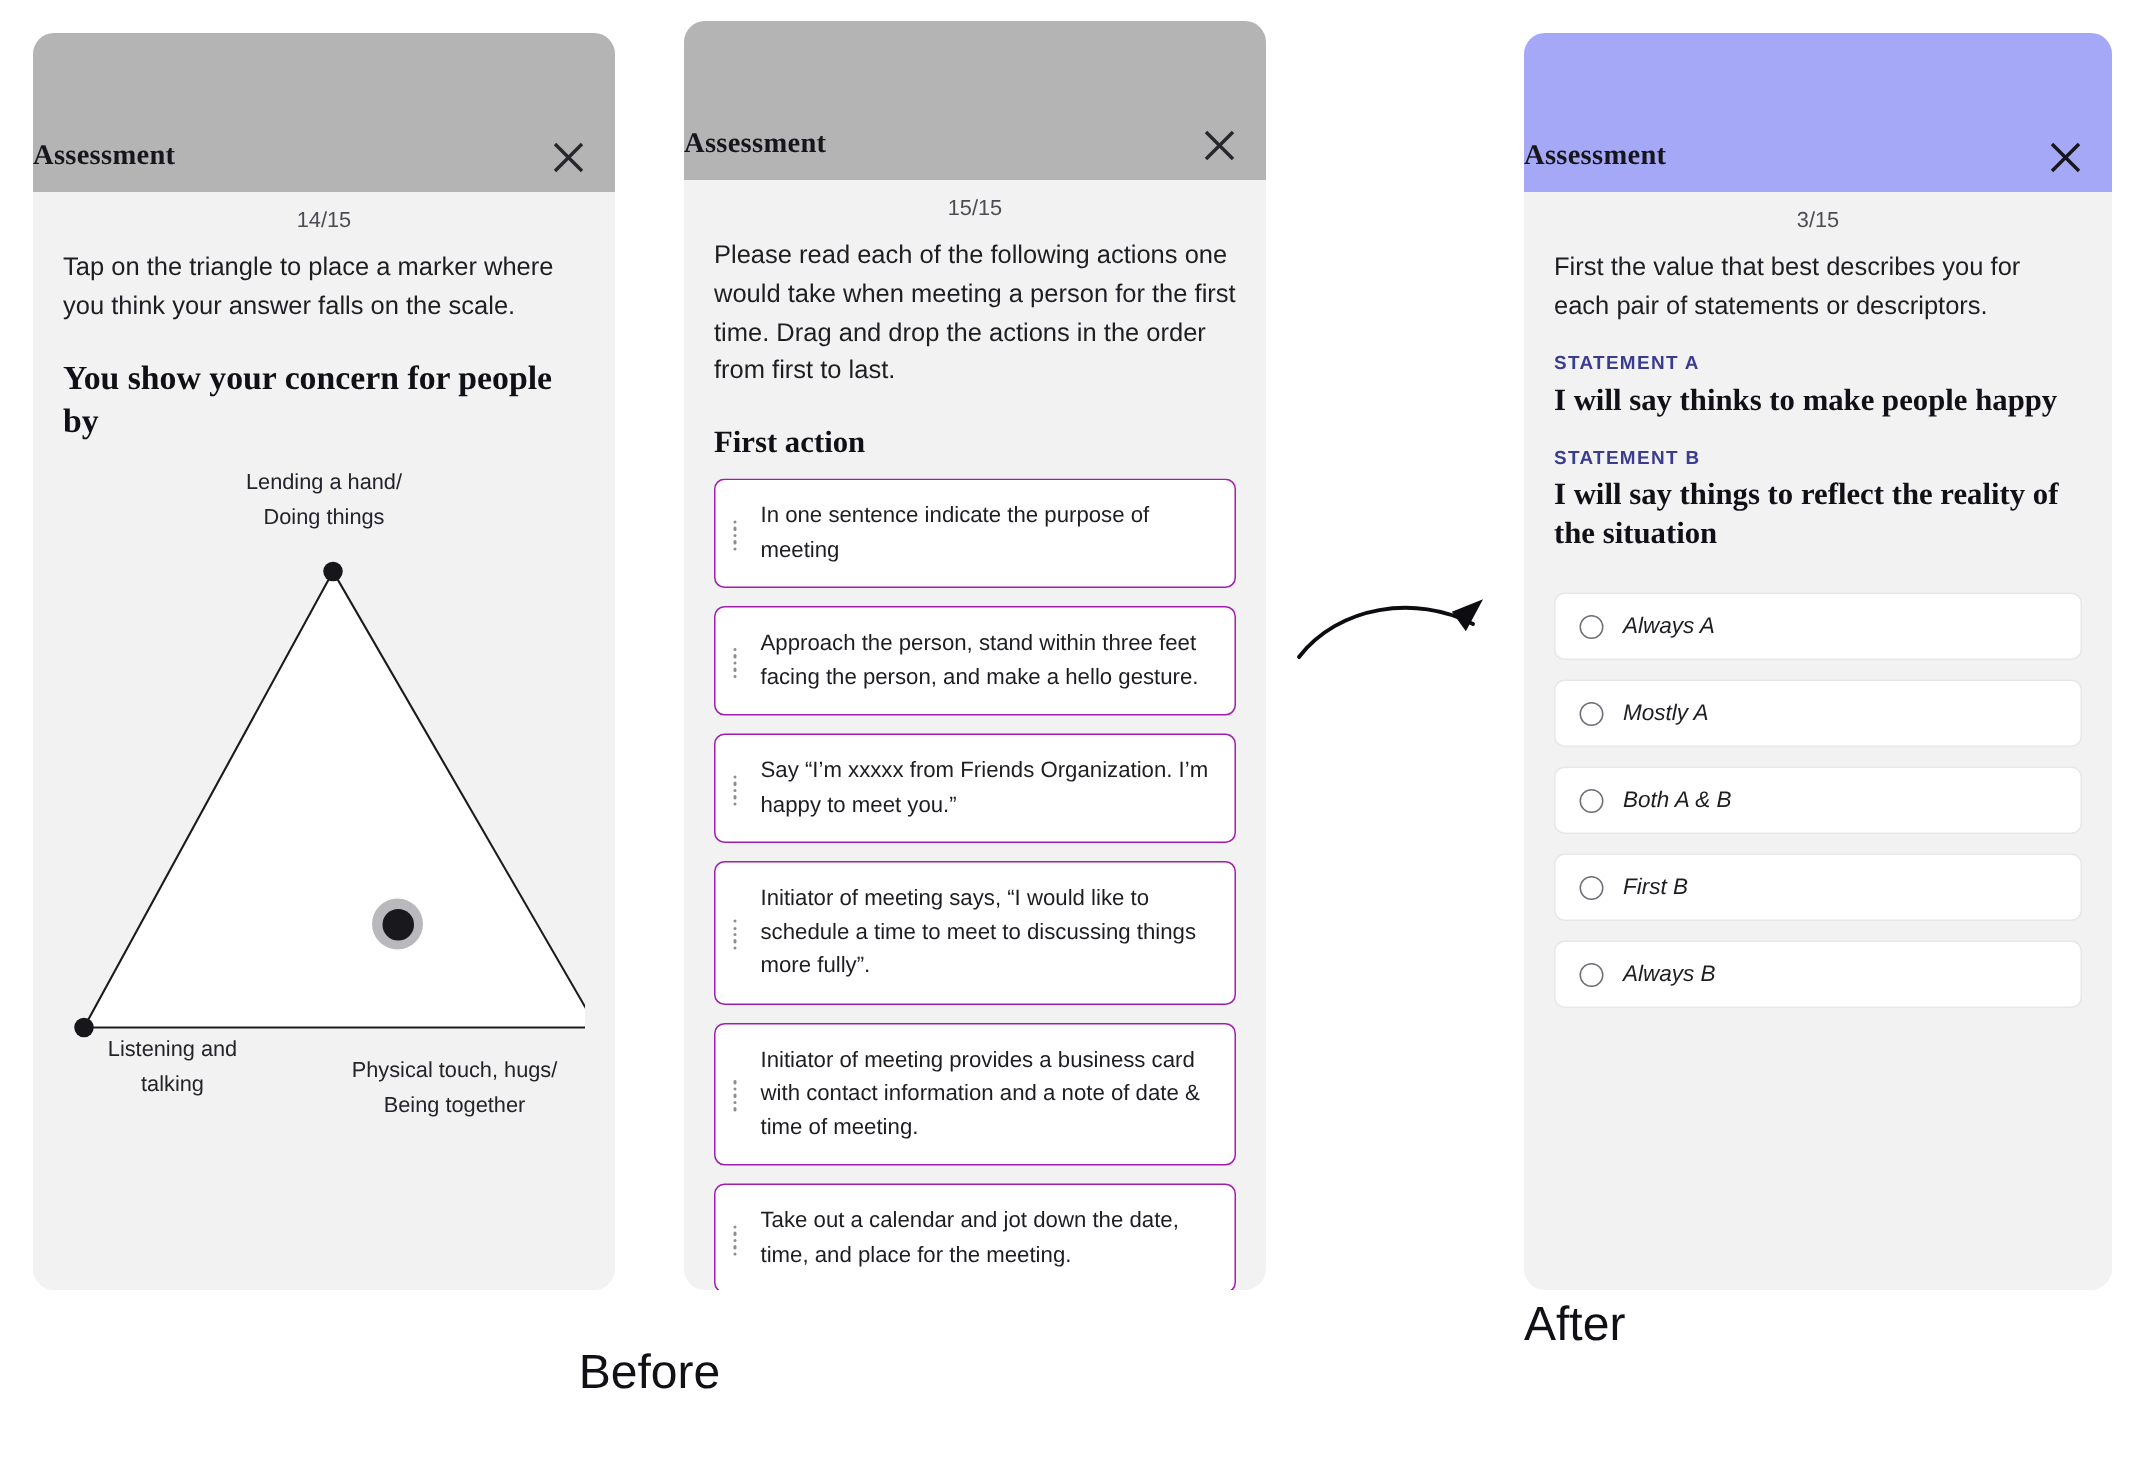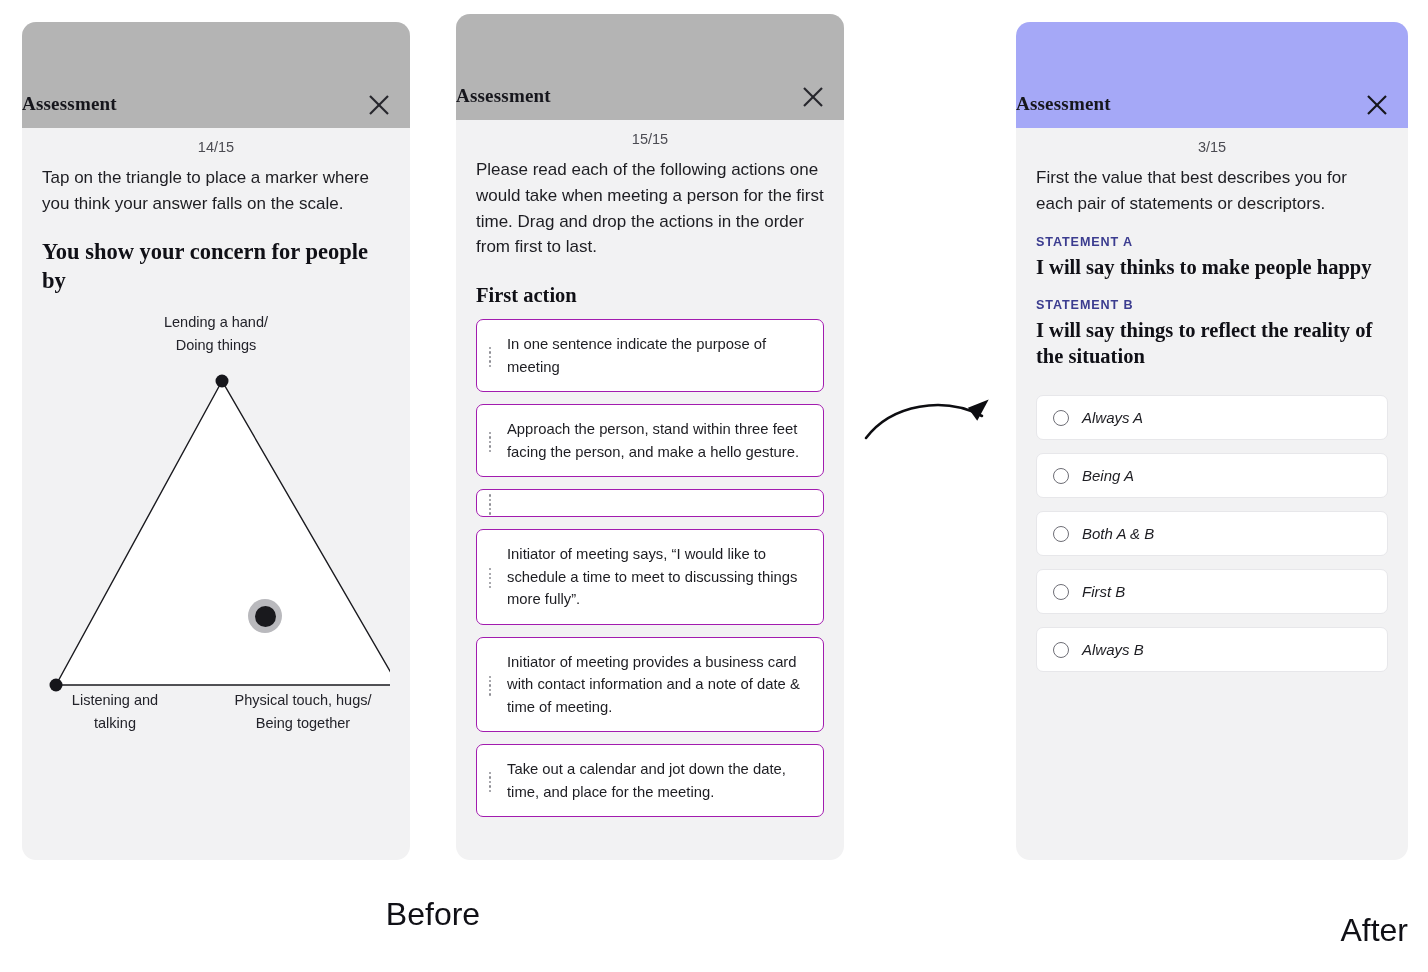--- a/index.html
+++ b/index.html
@@ -80,21 +80,21 @@
   .tri-label {
     position: absolute;
     font-size: 14.5px;
     line-height: 1.55;
     color: #23232a;
     text-align: center;
     white-space: pre-line;
   }
   .tri-label.top { left: 50%; transform: translateX(-50%); top: 0; }
   .tri-label.bl { left: -2px; top: 378px; width: 150px; }
-  .tri-label.br { right: -6px; top: 378px; width: 186px; }
+  .tri-label.br { right: -6px; top: 392px; width: 186px; }
   .marker {
     position: absolute;
     width: 34px; height: 34px;
     border-radius: 50%;
     background: #b9b9bd;
     left: 206px; top: 288px;
     display: flex; align-items: center; justify-content: center;
     cursor: pointer;
   }
   .marker::after {
@@ -194,21 +194,21 @@
     width: 142px;
     height: 70px;
   }
   .caption {
     position: absolute;
     font-size: 32px;
     color: #101016;
     font-family: "Liberation Sans", sans-serif;
   }
   #cap-before { left: 0; top: 896px; width: 866px; text-align: center; }
-  #cap-after  { left: 1016px; top: 912px; width: 392px; text-align: right; }
+  #cap-after  { left: 1016px; top: 864px; width: 392px; text-align: left; }
 </style>
 </head>
 <body>
 
 <div class="stage">
 
   <div class="phone" id="panel1">
     <div class="phone-header grey">
       <div class="phone-title">Assessment</div>
       <div class="close-icon">
@@ -277,20 +277,21 @@
           <span>Approach the person, stand within three feet facing the person, and make a hello gesture.</span>
         </div>
         <div class="drag-card">
           <span class="grip">
               <i></i>
               <i></i>
               <i></i>
               <i></i>
               <i></i>
             </span>
+          <span>Say “I’m xxxxx from Friends Organization. I’m happy to meet you.”</span>
         </div>
         <div class="drag-card">
           <span class="grip">
               <i></i>
               <i></i>
               <i></i>
               <i></i>
               <i></i>
             </span>
           <span>Initiator of meeting says, “I would like to schedule a time to meet to discussing things more fully”.</span>
@@ -344,21 +345,21 @@
       <div class="stmt-label">STATEMENT B</div>
       <div class="stmt-text">I will say things to reflect the reality of the situation</div>
 
       <div class="opt-list">
         <div class="option">
           <span class="radio"></span>
           <span class="opt-label">Always A</span>
         </div>
         <div class="option">
           <span class="radio"></span>
-          <span class="opt-label">Being A</span>
+          <span class="opt-label">Mostly A</span>
         </div>
         <div class="option">
           <span class="radio"></span>
           <span class="opt-label">Both A &amp; B</span>
         </div>
         <div class="option">
           <span class="radio"></span>
           <span class="opt-label">First B</span>
         </div>
         <div class="option">

